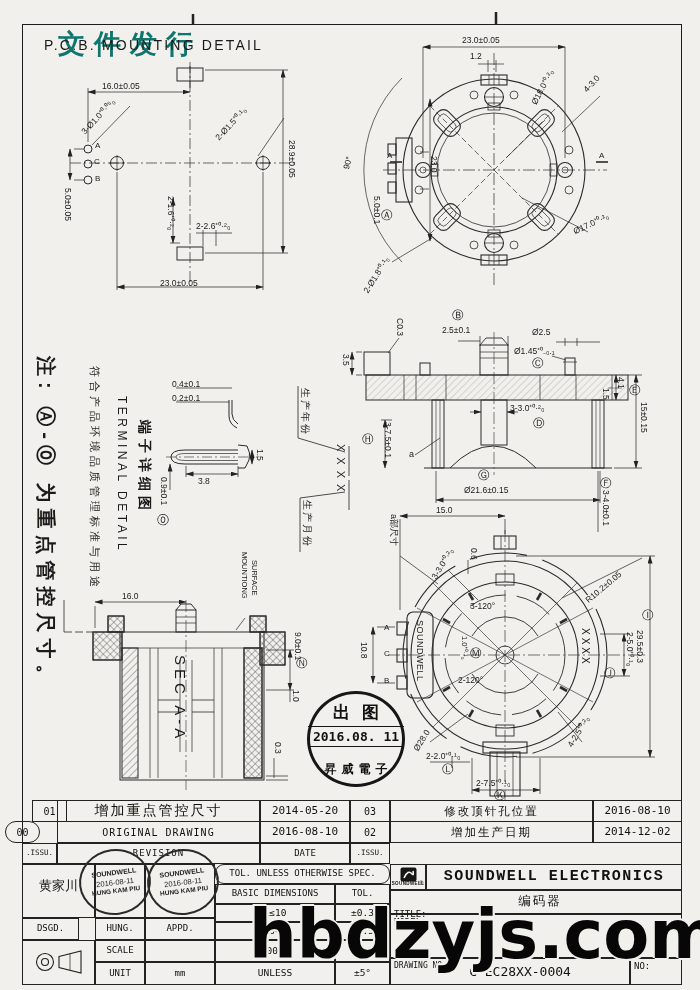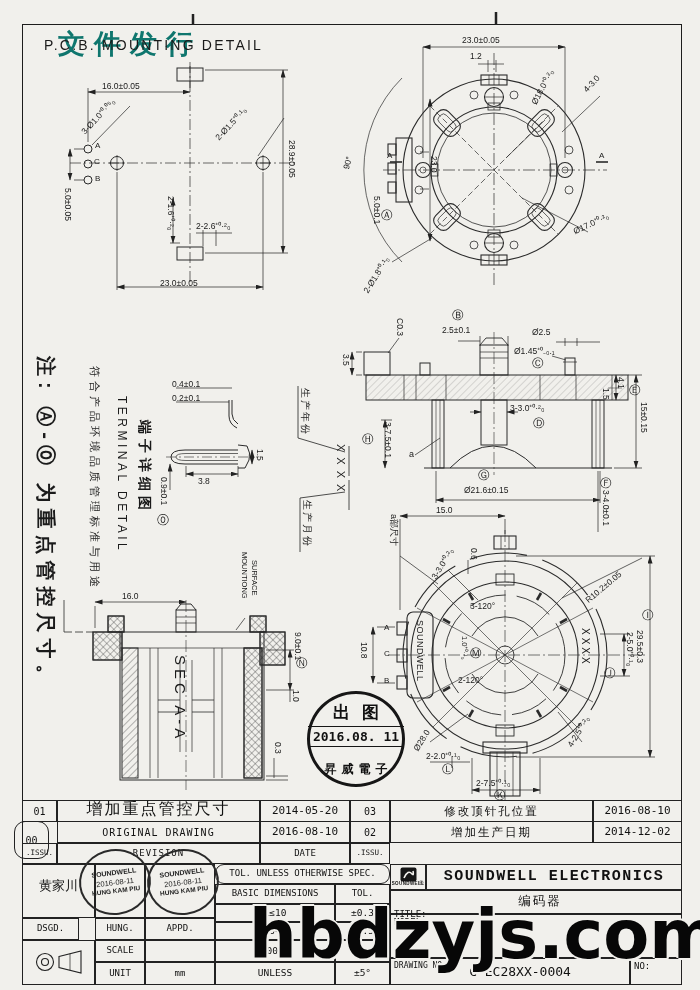--- a/index.html
+++ b/index.html
@@ -460,28 +460,28 @@
   <div style="font-size:7px;font-weight:700;">SOUNDWELL</div>
   <div style="font-size:7.5px;">2016-08-11</div>
   <div style="font-size:6.5px;font-weight:700;">HUNG KAM PIU</div>
 </div>
 <div class="rstamp" style="left:147px;top:849px;">
   <div style="font-size:7px;font-weight:700;">SOUNDWELL</div>
   <div style="font-size:7.5px;">2016-08-11</div>
   <div style="font-size:6.5px;font-weight:700;">HUNG KAM PIU</div>
 </div>
 
-<div class="cell mono" style="left:22px;top:800px;width:35px;height:22px;font-size:10px;">01</div>
-<div class="cell" style="left:57px;top:800px;width:203px;height:22px;font-size:16px;letter-spacing:2px;font-family:Liberation Mono, monospace;">增加重点管控尺寸</div>
+<div class="cell mono" style="left:32px;top:800px;width:35px;height:22px;font-size:10px;">01</div>
+<div class="cell" style="left:57px;top:800px;width:203px;height:22px;font-size:14px;letter-spacing:2px;">增加重点管控尺寸</div>
 <div class="cell mono" style="left:260px;top:800px;width:90px;height:22px;font-size:11px;">2014-05-20</div>
 <div class="cell mono" style="left:350px;top:800px;width:40px;height:22px;font-size:10px;">03</div>
 <div class="cell" style="left:390px;top:800px;width:203px;height:22px;font-size:11.5px;letter-spacing:2px;">修改顶针孔位置</div>
 <div class="cell mono" style="left:593px;top:800px;width:89px;height:22px;font-size:11px;">2016-08-10</div>
 
-<div class="cell mono" style="left:14px;top:821px;width:35px;height:38px;font-size:10px;border-radius:11px;">00</div>
+<div class="cell mono" style="left:5px;top:821px;width:35px;height:22px;font-size:10px;border-radius:11px;">00</div>
 <div class="cell mono" style="left:57px;top:821px;width:203px;height:22px;font-size:10px;letter-spacing:1px;">ORIGINAL DRAWING</div>
 <div class="cell mono" style="left:260px;top:821px;width:90px;height:22px;font-size:11px;">2016-08-10</div>
 <div class="cell mono" style="left:350px;top:821px;width:40px;height:22px;font-size:10px;">02</div>
 <div class="cell" style="left:390px;top:821px;width:203px;height:22px;font-size:11.5px;letter-spacing:2px;">增加生产日期</div>
 <div class="cell mono" style="left:593px;top:821px;width:89px;height:22px;font-size:11px;">2014-12-02</div>
 
 <div class="cell mono" style="left:22px;top:843px;width:35px;height:21px;font-size:7.5px;">.ISSU.</div>
 <div class="cell mono" style="left:57px;top:843px;width:203px;height:21px;font-size:9px;letter-spacing:1px;">REVISION</div>
 <div class="cell mono" style="left:260px;top:843px;width:90px;height:21px;font-size:9px;">DATE</div>
 <div class="cell mono" style="left:350px;top:843px;width:40px;height:21px;font-size:7.5px;">.ISSU.</div>

